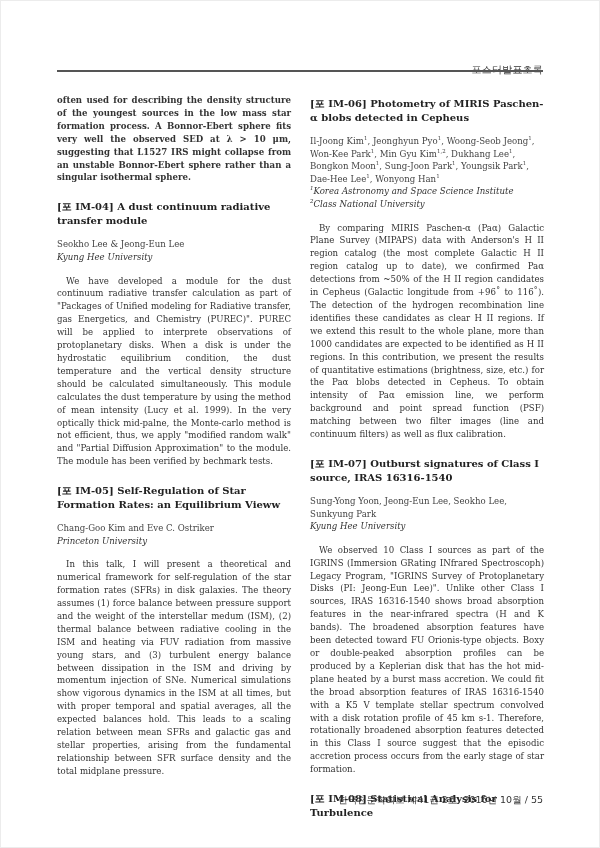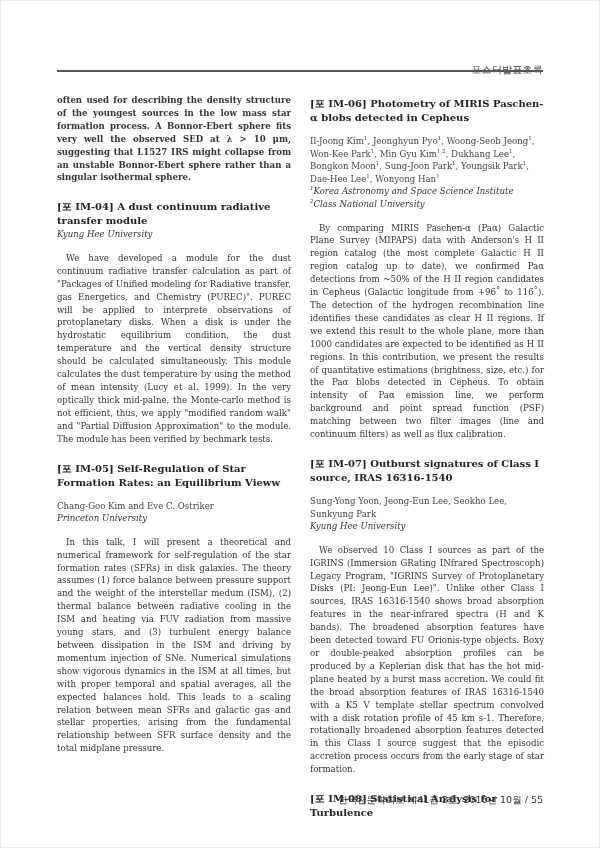--- a/index.html
+++ b/index.html
@@ -98,20 +98,21 @@
 <div class="running-head">포스터발표초록</div>
 <div class="head-rule"></div>
 
 <div class="column col-left">
   <p class="para noindent">often used for describing the density structure of the youngest sources in the low mass star formation process. A Bonnor-Ebert sphere fits very well the observed SED at λ &gt; 10 μm, suggesting that L1527 IRS might collapse from an unstable Bonnor-Ebert sphere rather than a singular isothermal sphere.</p>
 
   <div class="block-gap"></div>
 
   <section>
     <h3 class="abs-title">[포 IM-04] A dust continuum radiative transfer module</h3>
+    <p class="abs-authors">Seokho Lee &amp; Jeong-Eun Lee</p>
     <p class="abs-affil">Kyung Hee University</p>
     <p class="para abs-body">We have developed a module for the dust continuum radiative transfer calculation as part of "Packages of Unified modeling for Radiative transfer, gas Energetics, and Chemistry (PUREC)". PUREC will be applied to interprete observations of protoplanetary disks. When a disk is under the hydrostatic equilibrium condition, the dust temperature and the vertical density structure should be calculated simultaneously.  This module calculates the dust temperature by using the method of mean intensity (Lucy et al. 1999). In the very optically thick mid-palne, the Monte-carlo method is not efficient, thus, we apply "modified random walk" and "Partial Diffusion Approximation" to the module. The module has been verified by bechmark tests.</p>
   </section>
 
   <div class="block-gap"></div>
 
   <section>
     <h3 class="abs-title">[포 IM-05] Self-Regulation of Star Formation Rates: an Equilibrium Vieww</h3>
     <p class="abs-authors">Chang-Goo Kim and Eve C. Ostriker</p>
     <p class="abs-affil">Princeton University</p>

